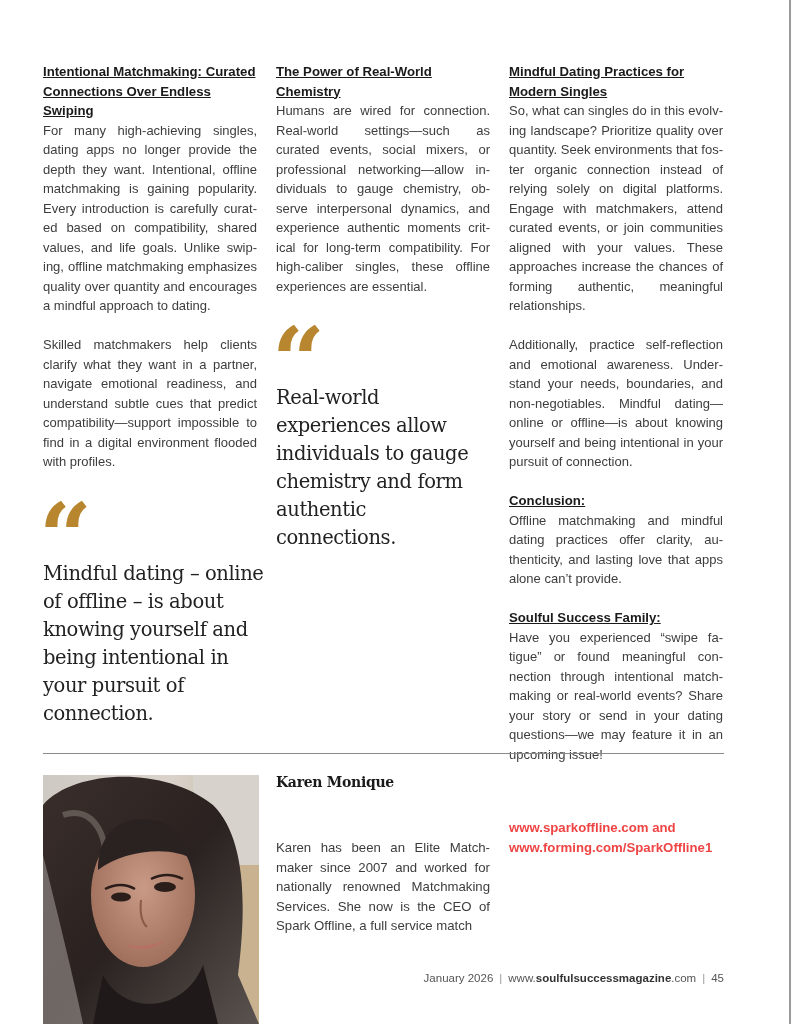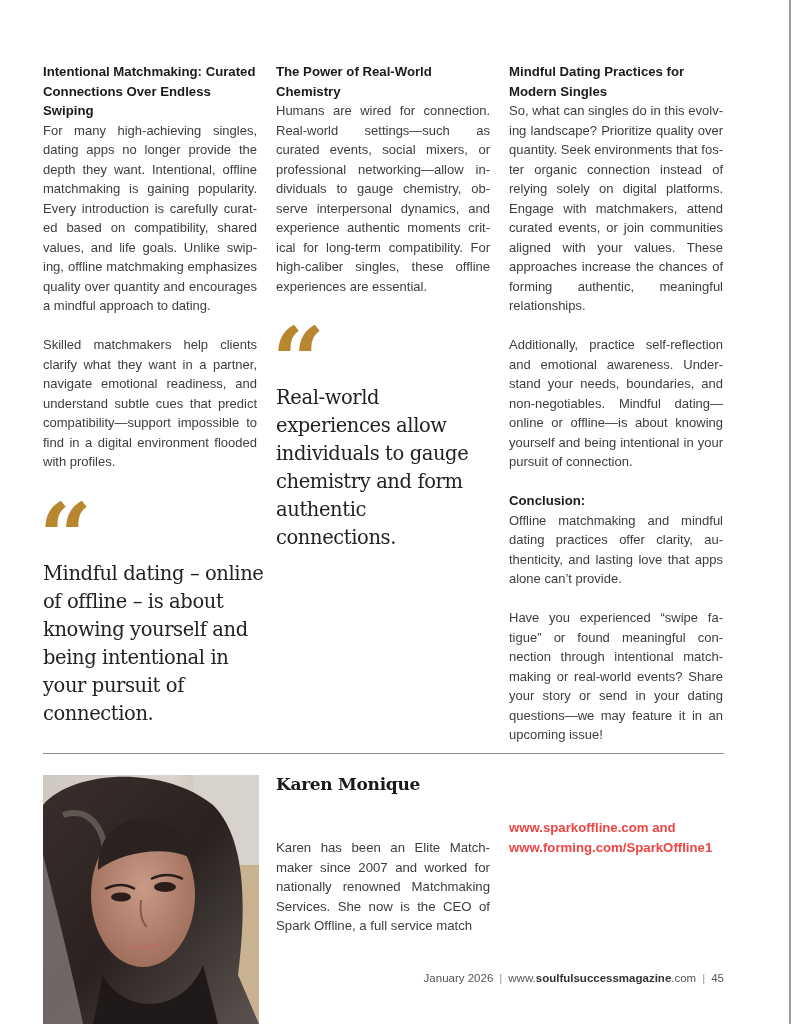--- a/index.html
+++ b/index.html
@@ -6,21 +6,21 @@
     body {
       width: 792px; height: 1024px; background: #ffffff; position: relative; overflow: hidden;
       font-family: "Liberation Sans", sans-serif; color: #3a3a3a;
     }
     .edge { position: absolute; right: 1px; top: 0; width: 2px; height: 1024px; background: #9a9a9a; }
     .col { position: absolute; top: 62px; width: 214px; }
     .col1 { left: 43px; }
     .col2 { left: 276px; }
     .col3 { left: 509px; }
     .head {
-      font-weight: bold; color: #1a1a1a; font-size: 13.2px; line-height: 19.5px; margin: 0;
+      font-weight: bold; color: #1a1a1a; font-size: 13.2px; line-height: 19.5px; margin: 0; text-decoration: underline;
     }
     .body {
       font-size: 13px; line-height: 19.5px; text-align: justify; margin: 0; color: #3d3d3d;
       hyphens: manual;
     }
     .gap { height: 19.5px; }
     .quote-mark {
       font-family: "DejaVu Serif", serif; font-weight: bold; color: #b8862e;
       font-size: 92px; line-height: 70px; height: 44px; overflow: visible; margin-left: -4px;
     }
@@ -28,21 +28,21 @@
       font-family: "DejaVu Serif", serif; color: #222222; font-size: 19.5px; line-height: 28px;
       letter-spacing: -0.4px; margin: 0;
     }
     .divider { position: absolute; left: 43px; top: 753px; width: 681px; height: 1px; background: #8a8a8a; }
     .photo {
       position: absolute; left: 43px; top: 775px; width: 216px; height: 249px; overflow: hidden;
       background: linear-gradient(90deg, #cfc9c3 0%, #d9d3cc 60%, #c7b497 100%);
     }
     .author-name {
       position: absolute; left: 276px; top: 774px; font-family: "DejaVu Serif", serif; font-weight: bold;
-      font-size: 17px; color: #1a1a1a; margin: 0; letter-spacing: -0.3px;
+      font-size: 14px; color: #1a1a1a; margin: 0; letter-spacing: -0.3px;
     }
     .bio { position: absolute; top: 818px; width: 214px; font-size: 13.2px; line-height: 19.5px; color: #3d3d3d; }
     .bio1 { left: 276px; text-align: justify; margin-top: 20px; }
     .bio2 { left: 509px; }
     .bio p { margin: 0; }
     .links { font-weight: bold; color: #ef4444; white-space: nowrap; }
     .footer {
       position: absolute; right: 68px; top: 972px; font-size: 11.5px; color: #555555; white-space: nowrap; margin-left: 32px;
     }
     .footer b { color: #333333; }
@@ -75,20 +75,21 @@
 
 <div class="col col3">
   <h3 class="head">Mindful Dating Practices for Modern Singles</h3>
   <p class="body">So, what can singles do in this evolv­ing landscape? Prioritize quality over quantity. Seek environments that fos­ter organic connection instead of rely­ing solely on digital platforms. Engage with matchmakers, attend curated events, or join communities aligned with your values. These approaches increase the chances of forming au­thentic, meaningful relationships.</p>
   <div class="gap"></div>
   <p class="body">Additionally, practice self-reflection and emotional awareness. Under­stand your needs, boundaries, and non-negotiables. Mindful dating—online or offline—is about knowing yourself and being intentional in your pursuit of connection.</p>
   <div class="gap"></div>
   <h3 class="head">Conclusion:</h3>
   <p class="body">Offline matchmaking and mindful dating practices offer clarity, au­thenticity, and lasting love that apps alone can’t provide.</p>
   <div class="gap"></div>
+  <h3 class="head">Soulful Success Family:</h3>
   <p class="body">Have you experienced “swipe fa­tigue” or found meaningful con­nection through intentional match­making or real-world events? Share your story or send in your dating questions—we may feature it in an upcoming issue!</p>
 </div>
 
 <div class="divider"></div>
 
 <div class="photo" title="Portrait of Karen Monique">
   <svg width="216" height="249" viewBox="0 0 216 249">
     <defs>
       <linearGradient id="hair" x1="0" y1="0" x2="1" y2="1">
         <stop offset="0" stop-color="#3a2e2b"></stop>

